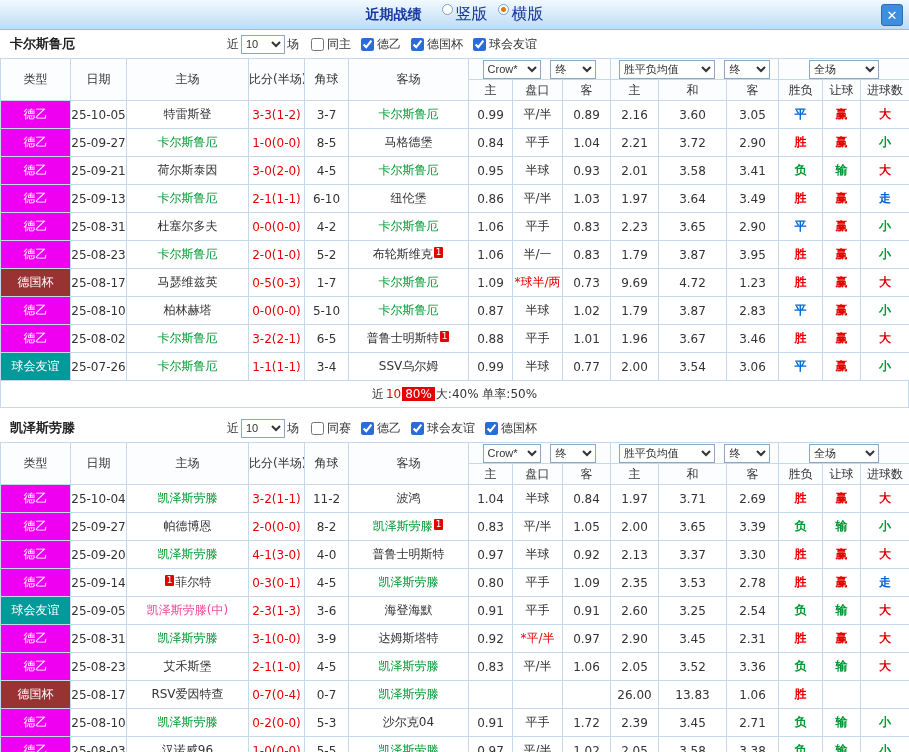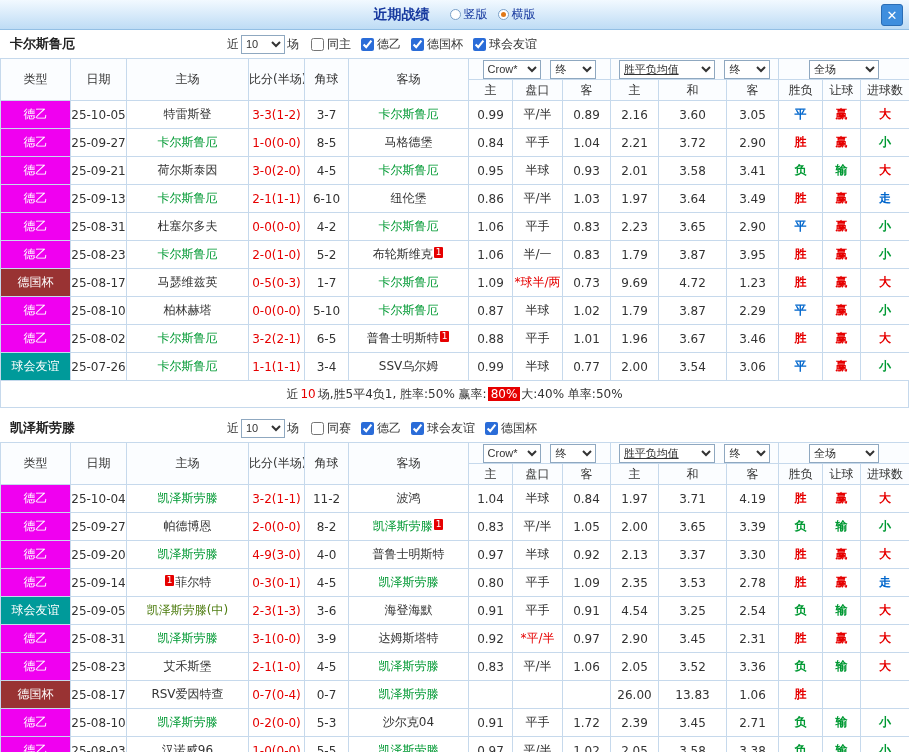--- a/index.html
+++ b/index.html
@@ -3,41 +3,41 @@
 <meta charset="utf-8">
 <style>
   * { box-sizing: border-box; }
   html,body { margin:0; padding:0; width:909px; height:752px; overflow:hidden;
     font-family:"DejaVu Sans","Liberation Sans",sans-serif; font-size:12px; color:#333; background:#fff; }
 
   
   .titlebar { height:30px; background:linear-gradient(#f2f9ff,#bedcf5); border-bottom:1px solid #93bfe4;
     display:flex; align-items:center; justify-content:center; position:relative; }
   .titlebar .title { color:#16389e; font-weight:bold; font-size:14px; }
-  .radio-group { display:flex; align-items:center; margin-left:10px; color:#16389e; font-size:12px; }
+  .radio-group { display:flex; align-items:flex-start; margin-left:10px; color:#16389e; font-size:16px; }
   .radio { width:11px; height:11px; border:1px solid #7aa0c8; border-radius:50%; background:#fff;
     display:inline-block; position:relative; margin:0 3px 0 10px; }
   .radio.checked::after { content:""; position:absolute; left:2px; top:2px; right:2px; bottom:2px;
     border-radius:50%; background:#e07818; }
   .close-btn { position:absolute; right:6px; top:4px; width:22px; height:22px; background:#3e8ede; color:#fff;
     border:1px solid #2a6db5; border-radius:3px; display:flex; align-items:center; justify-content:center;
     font-weight:bold; font-size:13px; cursor:pointer; }
 
   
   .section-bar { height:28px; display:flex; align-items:center; padding:0 10px; }
   .team-name { font-weight:bold; font-size:13px; color:#222; }
   .filters { display:flex; align-items:center; margin-left:150px; }
   .filters .txt { margin:0 2px; }
   label.cb { display:flex; align-items:center; margin-left:10px; cursor:pointer; }
   input[type=checkbox] { width:13px; height:13px; accent-color:#2a6cd8; margin:0 3px 0 0; }
   select { font-size:11px; height:19px; border:1px solid #8fa8c0; background:#fff; color:#333; }
   .sel-count { width:44px; }
   .sel-crown { width:58px; margin-right:6px; }
   .sel-final { width:46px; }
-  .sel-avg   { width:96px; margin-right:6px;text-decoration:underline; }
+  .sel-avg   { width:96px; margin-right:6px; }
   .sel-scope { width:70px; }
 
   
   table { border-collapse:collapse; table-layout:fixed; width:909px; }
   th,td { border:1px solid #c6d9ec; text-align:center; padding:0; overflow:hidden; white-space:nowrap; }
   thead th { height:21px; font-weight:normal; background:#fbfdff; color:#333; }
   tbody td { height:28px; }
   td.league { color:#fff; }
   td.score { color:#e60000; }
   td.res { font-weight:bold; }
@@ -274,21 +274,21 @@
           <td>25-08-10</td>
           <td><span>柏林赫塔</span></td>
           <td class="score">0-0(0-0)</td>
           <td>5-10</td>
           <td><span style="color: rgb(0, 153, 51);">卡尔斯鲁厄</span></td>
           <td>0.87</td>
           <td>半球</td>
           <td>1.02</td>
           <td>1.79</td>
           <td>3.87</td>
-          <td>2.29</td>
+          <td>2.83</td>
           <td class="res" style="color: rgb(0, 102, 204);">平</td>
           <td class="res" style="color: rgb(230, 0, 0);">赢</td>
           <td class="res" style="color: rgb(0, 153, 51);">小</td>
         </tr>
 
         <tr>
           <td class="league" style="background-color: rgb(240, 0, 240); padding: 0px 3px;">德乙</td>
           <td>25-08-02</td>
           <td><span style="color: rgb(0, 153, 51);">卡尔斯鲁厄</span></td>
           <td class="score">3-2(2-1)</td>
@@ -322,21 +322,20 @@
           <td class="res" style="color: rgb(230, 0, 0);">赢</td>
           <td class="res" style="color: rgb(0, 153, 51);">小</td>
         </tr>
       </tbody>
   </table>
 
   <div class="summary">
 
   <span style="color: rgb(51, 51, 51);">近</span>
       <span style="color: rgb(230, 0, 0);">10</span>
-      <span style="color: rgb(51, 51, 51);">场,胜5平4负1, 胜率:50% 赢率:</span>
       <span style="color: rgb(255, 255, 255); background-color: rgb(230, 0, 0); padding: 0px 3px;">80%</span>
       <span style="color: rgb(51, 51, 51);"> 大:40% 单率:50%</span>
     </div>
 </div>
 
 <div class="gap"></div>
 
 <div>
   <div class="section-bar">
     <span class="team-name">凯泽斯劳滕</span>
@@ -420,21 +419,21 @@
           <td>25-10-04</td>
           <td><span style="color: rgb(0, 153, 51);">凯泽斯劳滕</span></td>
           <td class="score">3-2(1-1)</td>
           <td>11-2</td>
           <td><span>波鸿</span></td>
           <td>1.04</td>
           <td>半球</td>
           <td>0.84</td>
           <td>1.97</td>
           <td>3.71</td>
-          <td>4.19</td>
+          <td>2.69</td>
           <td class="res" style="color: rgb(230, 0, 0);">胜</td>
           <td class="res" style="color: rgb(230, 0, 0);">赢</td>
           <td class="res" style="color: rgb(230, 0, 0);">大</td>
         </tr>
 
         <tr>
           <td class="league" style="background-color: rgb(240, 0, 240); padding: 0px 3px;">德乙</td>
           <td>25-09-27</td>
           <td><span>帕德博恩</span></td>
           <td class="score">2-0(0-0)</td>
@@ -448,21 +447,21 @@
           <td>3.39</td>
           <td class="res" style="color: rgb(0, 153, 51);">负</td>
           <td class="res" style="color: rgb(0, 153, 51);">输</td>
           <td class="res" style="color: rgb(0, 153, 51);">小</td>
         </tr>
 
         <tr>
           <td class="league" style="background-color: rgb(240, 0, 240); padding: 0px 3px;">德乙</td>
           <td>25-09-20</td>
           <td><span style="color: rgb(0, 153, 51);">凯泽斯劳滕</span></td>
-          <td class="score">4-9(3-0)</td>
+          <td class="score">4-1(3-0)</td>
           <td>4-0</td>
           <td><span>普鲁士明斯特</span></td>
           <td>0.97</td>
           <td>半球</td>
           <td>0.92</td>
           <td>2.13</td>
           <td>3.37</td>
           <td>3.30</td>
           <td class="res" style="color: rgb(230, 0, 0);">胜</td>
           <td class="res" style="color: rgb(230, 0, 0);">赢</td>
@@ -483,28 +482,28 @@
           <td>3.53</td>
           <td>2.78</td>
           <td class="res" style="color: rgb(230, 0, 0);">胜</td>
           <td class="res" style="color: rgb(230, 0, 0);">赢</td>
           <td class="res" style="color: rgb(0, 102, 204);">走</td>
         </tr>
 
         <tr>
           <td class="league" style="background-color: rgb(0, 154, 154); padding: 0px 3px;">球会友谊</td>
           <td>25-09-05</td>
-          <td><span style="color: #4d7c0f;">凯泽斯劳滕(中)</span></td>
+          <td><span style="color: #ec4899;">凯泽斯劳滕(中)</span></td>
           <td class="score">2-3(1-3)</td>
           <td>3-6</td>
           <td><span>海登海默</span></td>
           <td>0.91</td>
           <td>平手</td>
           <td>0.91</td>
-          <td>4.54</td>
+          <td>2.60</td>
           <td>3.25</td>
           <td>2.54</td>
           <td class="res" style="color: rgb(0, 153, 51);">负</td>
           <td class="res" style="color: rgb(0, 153, 51);">输</td>
           <td class="res" style="color: rgb(230, 0, 0);">大</td>
         </tr>
 
         <tr>
           <td class="league" style="background-color: rgb(240, 0, 240); padding: 0px 3px;">德乙</td>
           <td>25-08-31</td>

